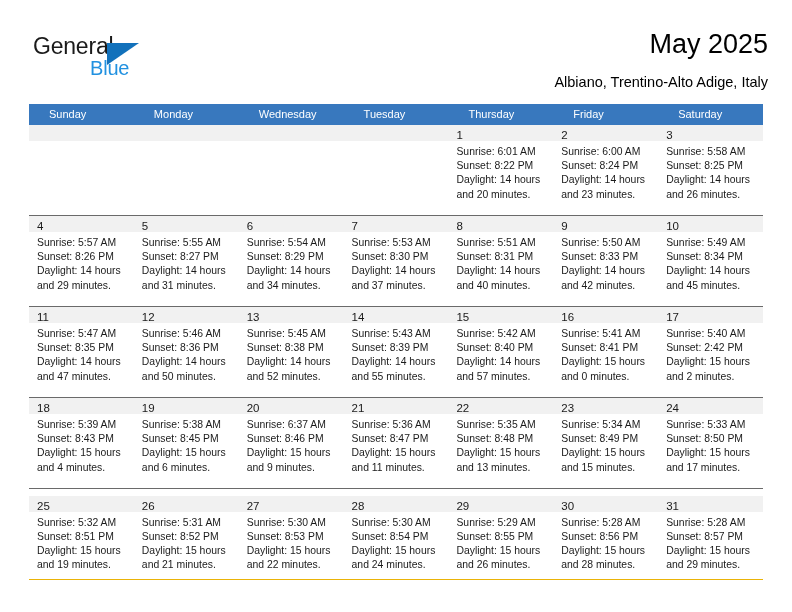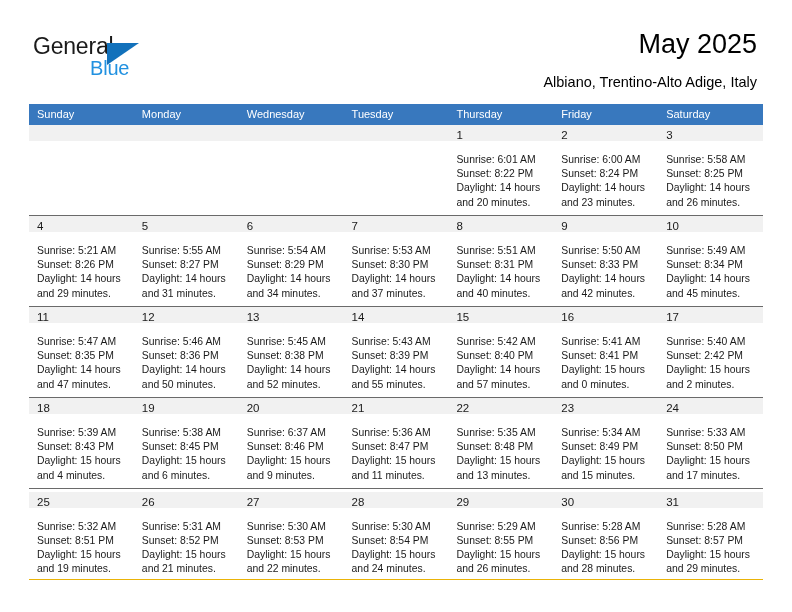--- a/index.html
+++ b/index.html
@@ -60,21 +60,21 @@
     position: absolute;
     left: 57px;
     top: 24px;
     font-size: 20px;
     letter-spacing: -0.2px;
     color: #2191e0;
     font-family: "Liberation Sans", sans-serif;
   }
   .title-block {
     position: absolute;
-    right: 51px;
+    right: 40px;
     top: 28px;
     text-align: right;
   }
   .cal-title {
     font-size: 27px;
     color: #000000;
     line-height: 32px;
     white-space: nowrap;
   }
   .cal-subtitle {
@@ -95,21 +95,21 @@
   .weekday-row {
     display: flex;
     background: #3878be;
     height: 21px;
   }
   .weekday {
     flex: 1 1 0;
     color: #ffffff;
     font-size: 11px;
     line-height: 21px;
-    padding-left: 8px;
+    padding-left: 20px;
     box-sizing: border-box;
     overflow: hidden;
     white-space: nowrap;
   }
   .week-row {
     display: flex;
     height: 90px;
     border-bottom: 1px solid #6a6a6a;
   }
   .week-row.last {
@@ -128,21 +128,21 @@
     background: #f1f1f1;
     padding-left: 8px;
     box-sizing: border-box;
   }
   .day-num {
     font-size: 11.5px;
     line-height: 16px;
     color: #1a1a1a;
   }
   .day-body {
-    padding: 12px 6px 0 8px;
+    padding: 4px 6px 0 8px;
     box-sizing: border-box;
   }
   .day-line {
     font-size: 10.4px;
     line-height: 14.2px;
     color: #1a1a1a;
     white-space: nowrap;
   }
   .day-cell.empty .day-num-band {
     background: #f1f1f1;
@@ -218,21 +218,21 @@
               <div class="day-line">Sunset: 8:25 PM</div>
               <div class="day-line">Daylight: 14 hours</div>
               <div class="day-line">and 26 minutes.</div>
             </div>
           </div>
         </div>
         <div class="week-row">
           <div class="day-cell">
             <div class="day-num-band"><span class="day-num">4</span></div>
             <div class="day-body">
-              <div class="day-line">Sunrise: 5:21 AM</div>
+              <div class="day-line">Sunrise: 5:57 AM</div>
               <div class="day-line">Sunset: 8:26 PM</div>
               <div class="day-line">Daylight: 14 hours</div>
               <div class="day-line">and 29 minutes.</div>
             </div>
           </div>
           <div class="day-cell">
             <div class="day-num-band"><span class="day-num">5</span></div>
             <div class="day-body">
               <div class="day-line">Sunrise: 5:55 AM</div>
               <div class="day-line">Sunset: 8:27 PM</div>

